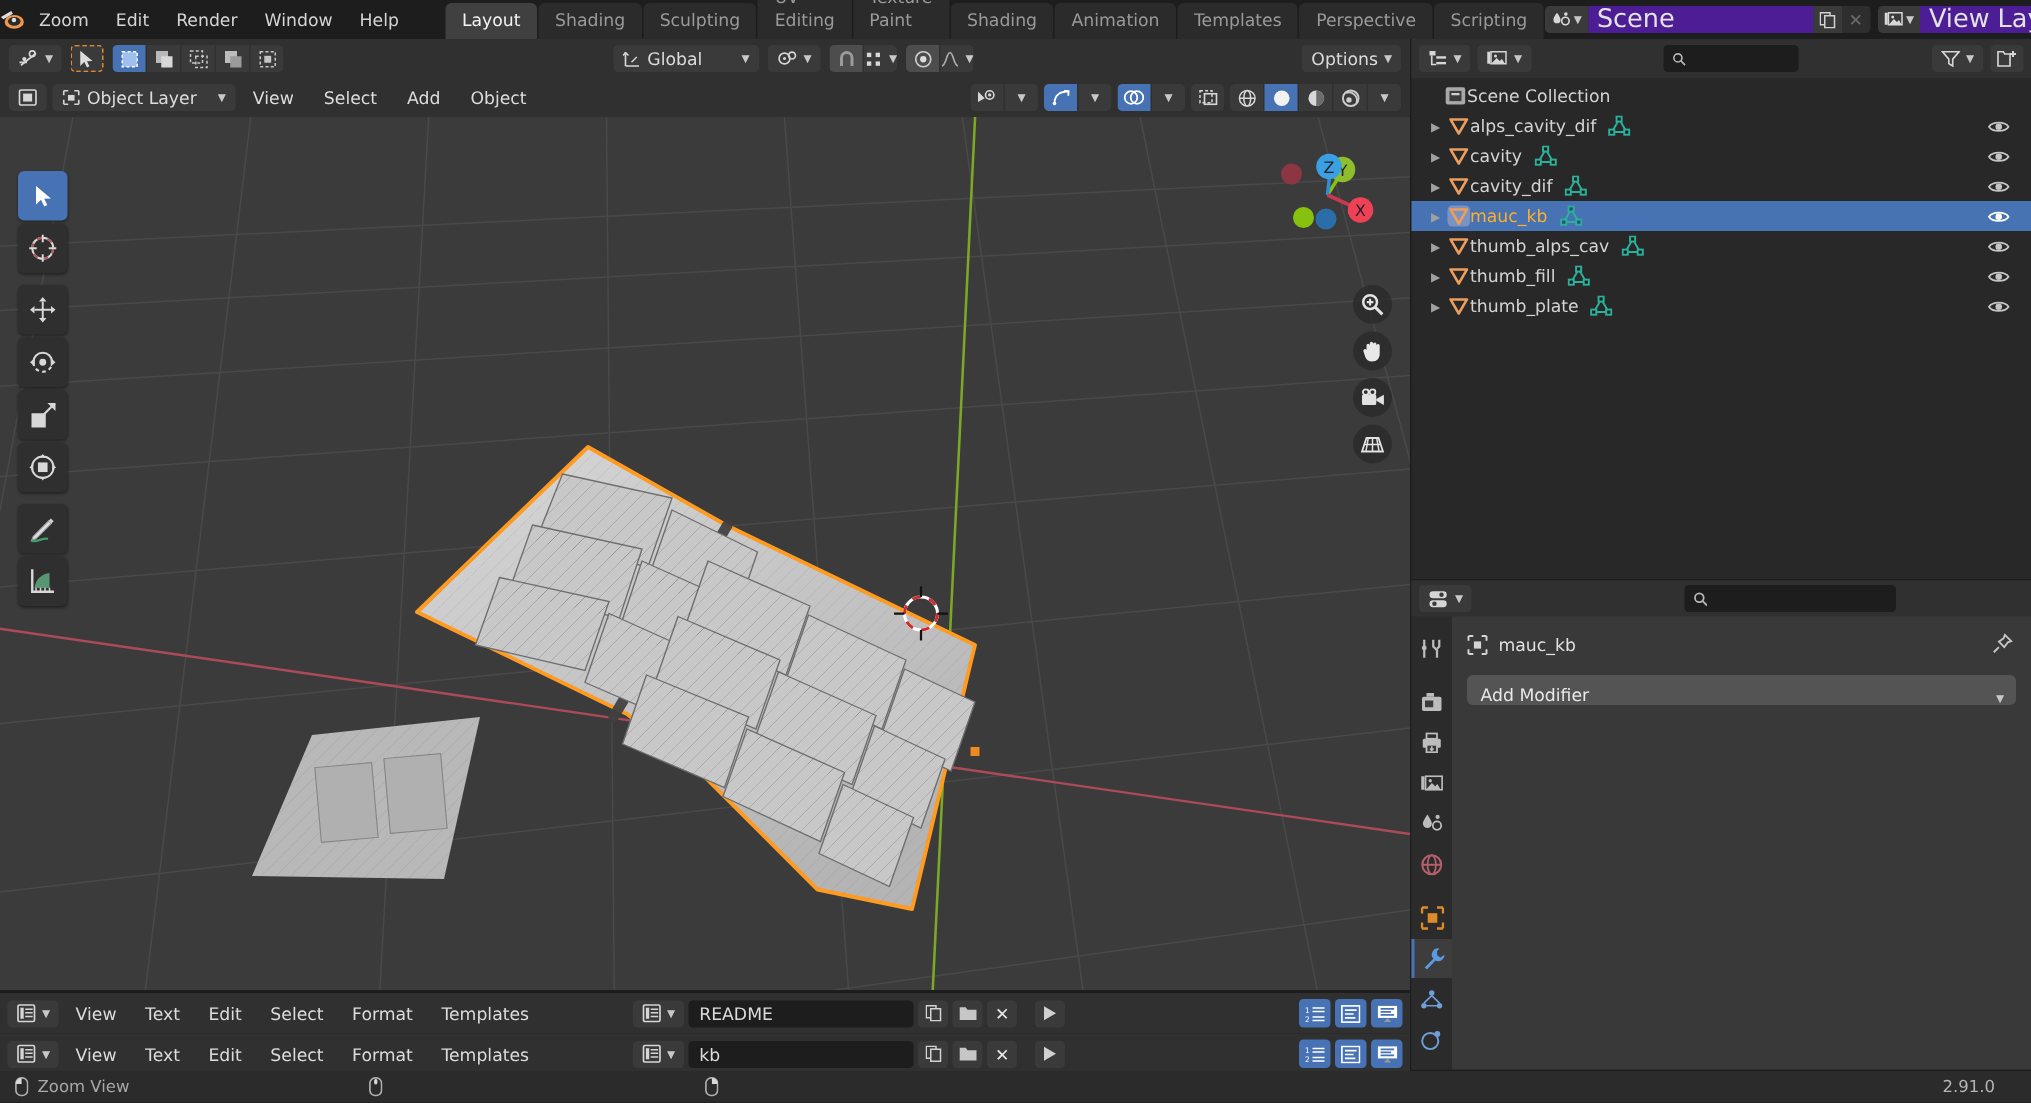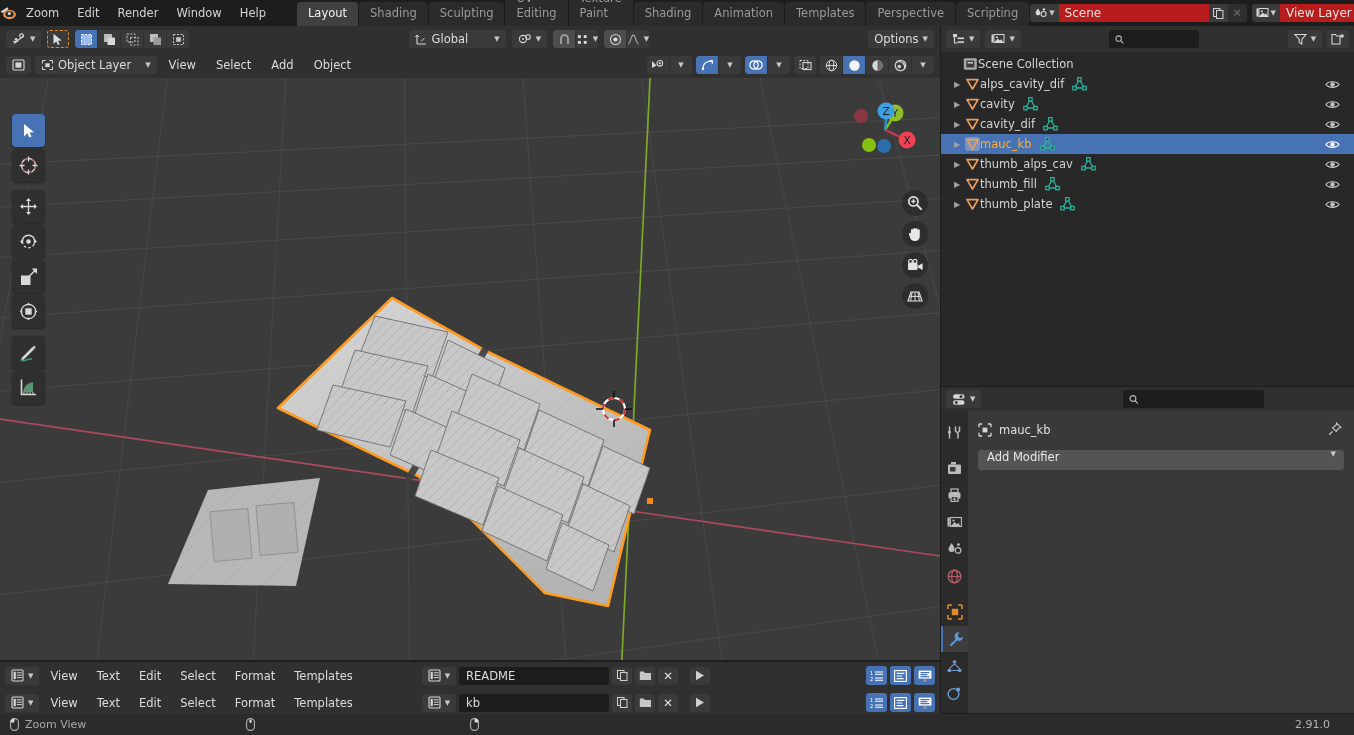--- a/index.html
+++ b/index.html
@@ -33,22 +33,22 @@
     margin-left:auto; display:flex; align-items:center; gap:5px; padding-right:4px;
   }
   .id-block {
     display:flex; align-items:center; height:18px; background:#282828; border-radius:3px; overflow:hidden;
   }
   .id-icon {
     display:flex; align-items:center; gap:2px; padding:0 4px; height:18px;
     background:#3a3a3a; border-radius:3px 0 0 3px;
   }
   .id-name {
-    background:#b91c1c; height:18px; line-height:18px; padding:0 8px 0 6px;
-    min-width:150px; font-size:12px; color:#e2e2e2;
+    background:#4c1d95; height:18px; line-height:18px; padding:0 8px 0 6px;
+    min-width:150px; font-size:17px; color:#e2e2e2;
   }
   .id-btn {
     width:19px; height:18px; background:#3a3a3a; display:flex;
     align-items:center; justify-content:center;
   }
   .id-btn.dim { background:#2e2e2e; color:#6b6b6b; }
   .chev { font-size:7px; color:#c8c8c8; }
 
   
   .viewport-area { position:absolute; left:0; top:26px; width:940px; height:634px; }
@@ -145,21 +145,21 @@
   }
   .ptab { width:27px; height:26px; display:flex; align-items:center; justify-content:center; }
   .ptab.active { background:#3d3d3d; border-left:2px solid #4772b3; }
   .ptab.sp { margin-top:9px; }
   .props-main { flex:1; background:#393939; padding:8px 10px; }
   .breadcrumb { display:flex; align-items:center; gap:7px; height:22px; position:relative; }
   .breadcrumb-label { font-size:11.5px; color:#e0e0e0; }
   .pin { position:absolute; right:2px; }
   .dropdown-wide {
     margin-top:9px; height:20px; background:#545454; border-radius:4px;
-    display:flex; align-items:flex-start; padding:0 9px; font-size:11.5px; color:#e8e8e8;
+    display:flex; align-items:flex-end; padding:0 9px; font-size:11.5px; color:#e8e8e8;
     position:relative;
   }
   .dropdown-wide .chev { position:absolute; right:8px; }
 
   
   .texted { position:absolute; left:0; width:940px; height:27px; background:#303030;
             display:flex; align-items:center; padding:0 5px; gap:3px; }
   .texted.t1 { top:662px; }
   .texted.t2 { top:689px; }
   .txt-name {

